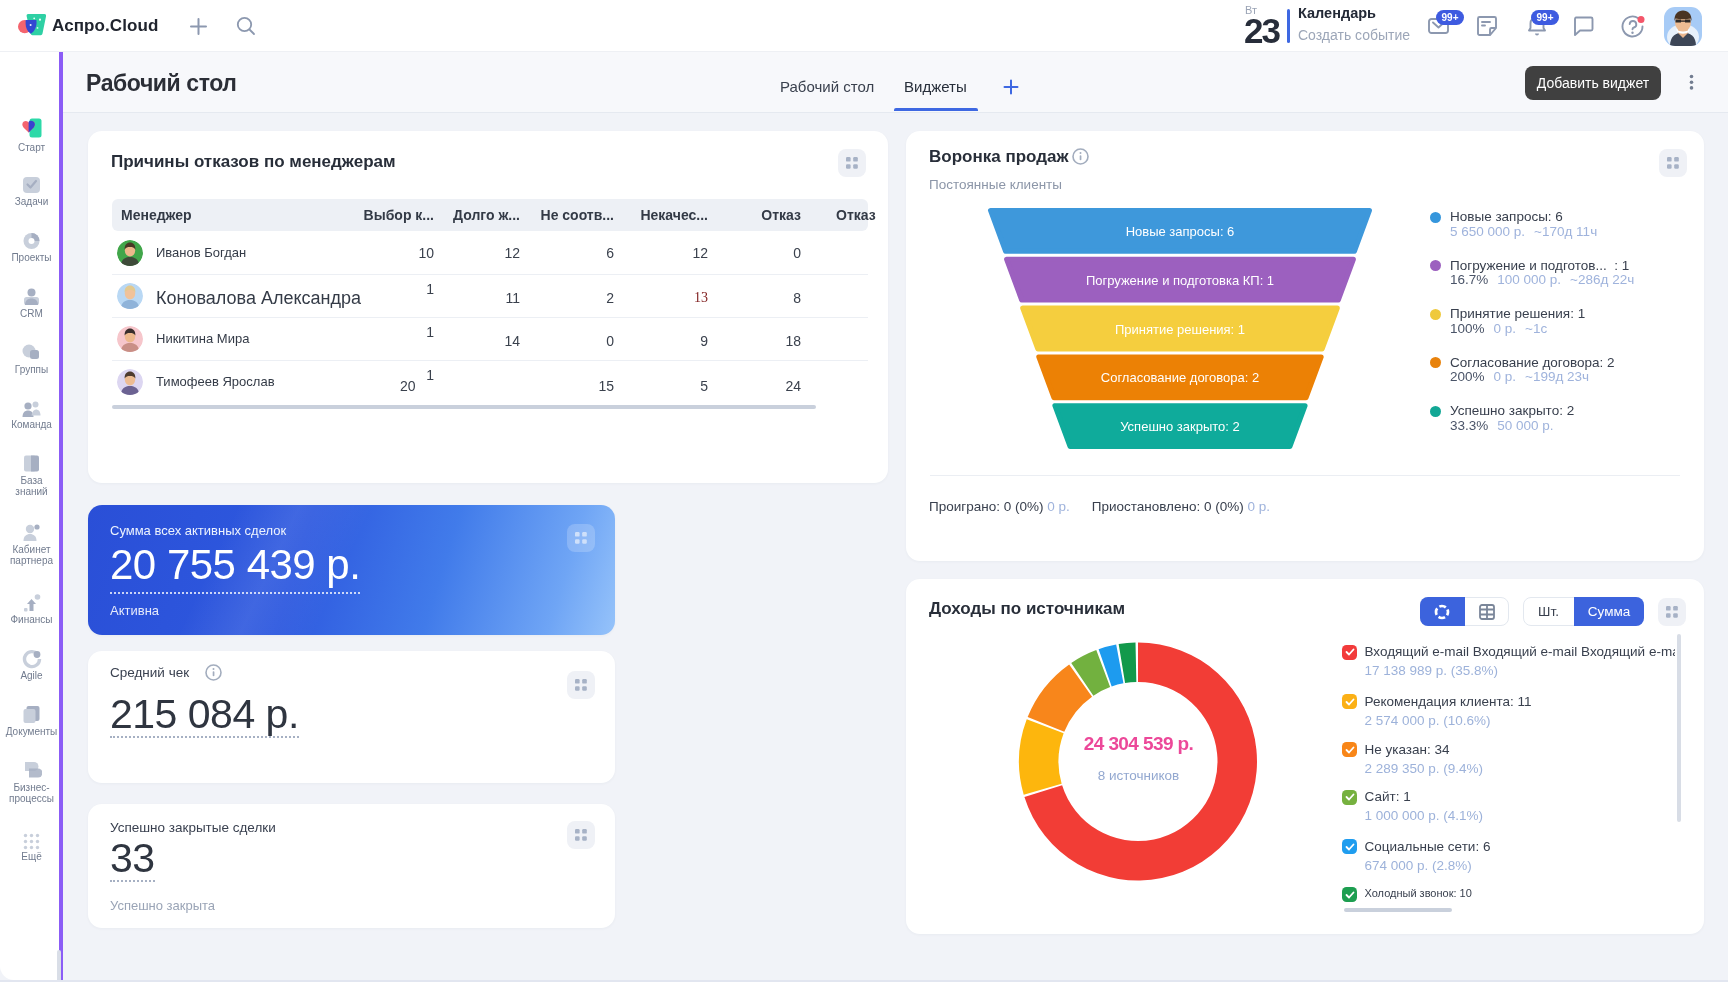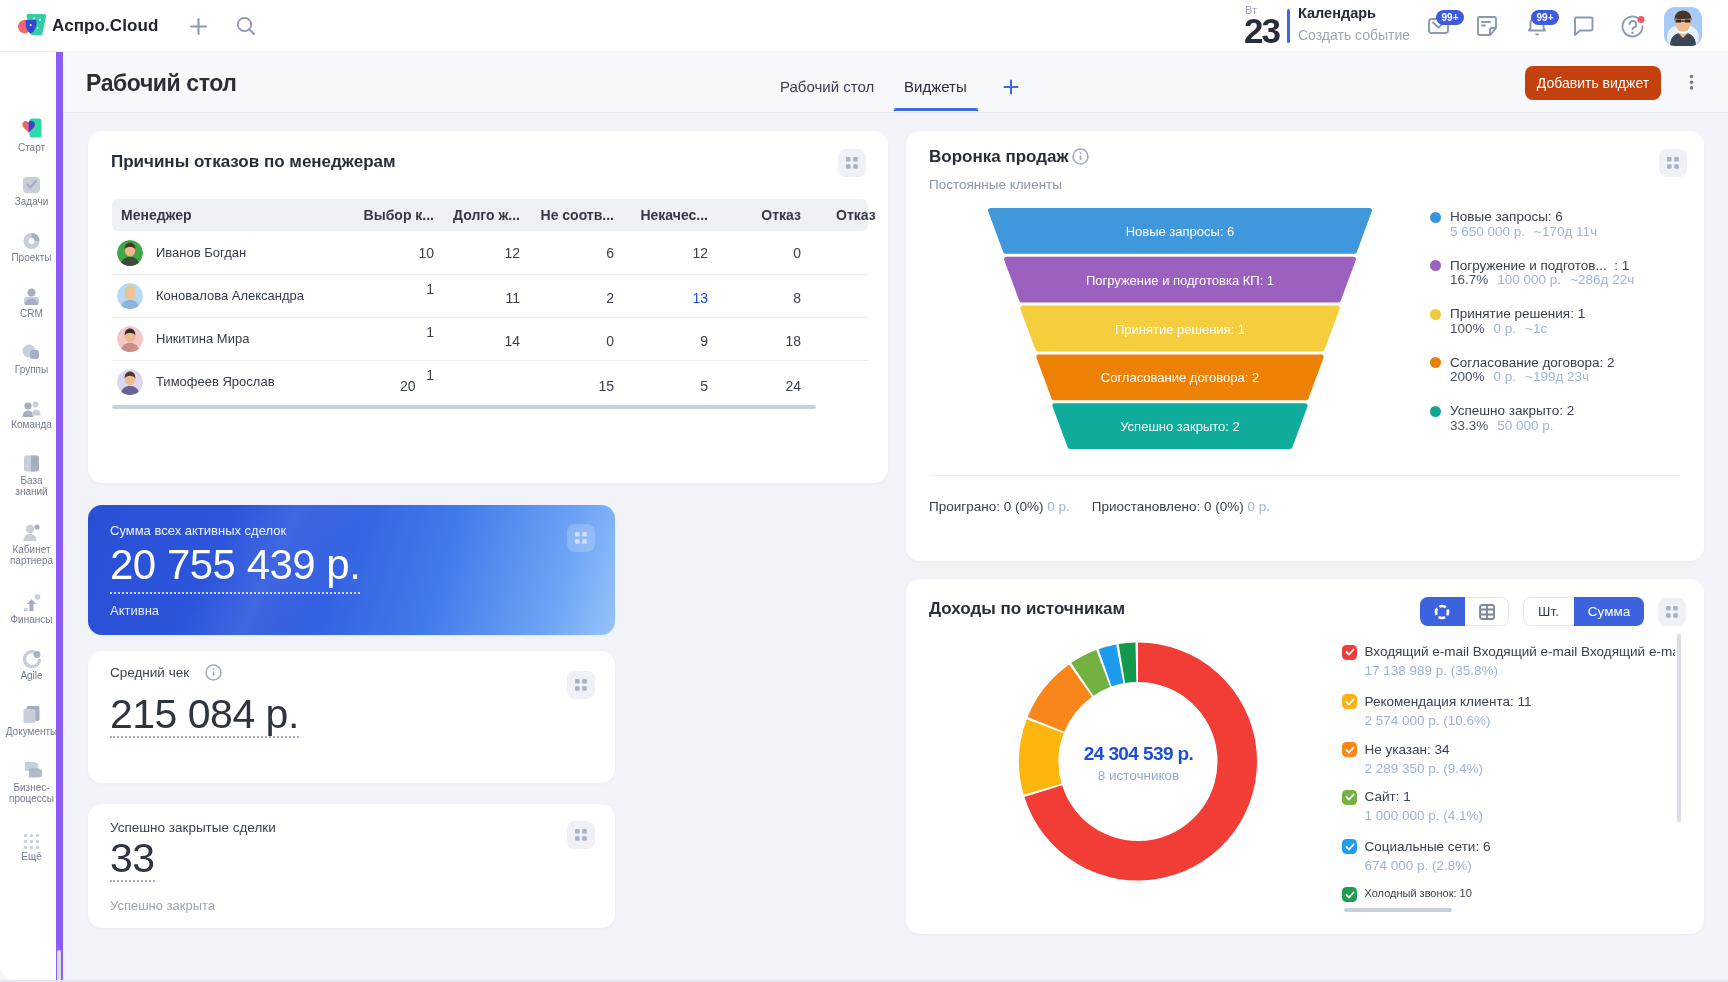--- a/index.html
+++ b/index.html
@@ -84,21 +84,21 @@
       <path d="M14 26 L19 31 L24 26 L24 22 H14 Z" fill="#E9B68E"></path>
       <ellipse cx="19" cy="15.5" rx="8" ry="9" fill="#EDBC93"></ellipse>
       <path d="M10.5 14 C10 7 14 3.5 19 3.5 C24 3.5 28 7 27.5 14 L26.5 11.5 C23 12.5 15 12.5 11.5 11.5 Z" fill="#4A3423"></path>
       <path d="M11.5 14 h5.5 M21 14 h5.5" stroke="#2E2A28" stroke-width="2.8"></path>
       <rect x="17" y="13.4" width="4" height="1.4" fill="#2E2A28"></rect>
       <path d="M12 21.5 C14 25.5 24 25.5 26 21.5 L25 24.5 C22 27.5 16 27.5 13 24.5 Z" fill="#fff"></path>
     </g>
   </svg>
 </div>
 
-<div class="abs" style="left:0; top:52px; width:63px; height:928px; background:#fff; border-right:7px solid #8b5cf6; border-bottom-left-radius:14px;">
+<div class="abs" style="left:0; top:52px; width:63px; height:928px; background:#fff; border-right:4px solid #8b5cf6; border-bottom-left-radius:14px;">
 <svg class="abs" style="left:20px; top:64px;" width="23" height="23" viewBox="0 0 23 23">
  <rect x="9.5" y="2.5" width="12" height="19" rx="2.5" fill="#2DD9A8"></rect>
  <path d="M3.8 5.6 C5.6 4.3 7.9 4.9 8.6 6.8 C9.3 4.9 11.6 4.3 13.4 5.6 C15.4 7.1 15.3 9.9 13.5 11.7 L8.6 16.5 L3.7 11.7 C1.9 9.9 1.8 7.1 3.8 5.6 Z" fill="#F4646E"></path>
  <path d="M8.6 5.9 C9.3 4.9 11.6 4.3 13.4 5.6 C15.4 7.1 15.3 9.9 13.5 11.7 L8.6 16.5 Z" fill="#3644D0"></path>
 </svg>
 <div class="abs" style="left:0; top:89.5px; width:63px; text-align:center; font-size:10px; color:#717B8E;">Старт</div>
 <svg class="abs" style="left:21px; top:122px;" width="21" height="21" viewBox="0 0 21 21">
       <rect x="2" y="3" width="17" height="16" rx="4" fill="#C8CFDB"></rect>
       <path d="M6.5 10.5 L9.5 13.5 L15 7" stroke="#A6AFC2" stroke-width="2.2" fill="none" stroke-linecap="round" stroke-linejoin="round"></path>
     </svg>
@@ -176,21 +176,21 @@
 </div>
 <div class="abs" style="left:0; top:980px; width:1728px; height:2px; background:#E2E6F0;"></div>
 
 <div class="abs" style="left:86px; top:70px; font-size:23px; font-weight:700; color:#2B2E36; letter-spacing:-0.4px;">Рабочий стол</div>
 <div class="abs" style="left:780px; top:78px; font-size:15px; color:#3A414E;">Рабочий стол</div>
 <div class="abs" style="left:904px; top:78px; font-size:15px; font-weight:500; color:#272E3A;">Виджеты</div>
 <div class="abs" style="left:894px; top:108px; width:84px; height:3px; background:#3E68E2; border-radius:2px 2px 0 0;"></div>
 <svg class="abs" style="left:1003px; top:79px;" width="16" height="16" viewBox="0 0 16 16">
     <path d="M8 1.5 V14.5 M1.5 8 H14.5" stroke="#3E68E2" stroke-width="2" stroke-linecap="round"></path>
   </svg>
-<div class="abs" style="left:1525px; top:66px; width:136px; height:34px; background:#c2410c; border-radius:8px; color:#fff; font-size:14px; font-weight:500; text-align:center; line-height:34px;">Добавить виджет</div>
+<div class="abs" style="left:1525px; top:66px; width:136px; height:34px; background:#404040; border-radius:8px; color:#fff; font-size:14px; font-weight:500; text-align:center; line-height:34px;">Добавить виджет</div>
 <svg class="abs" style="left:1687px; top:73px;" width="9" height="19" viewBox="0 0 9 19">
 <circle cx="4.5" cy="3.5" r="1.8" fill="#727D90"></circle>
     <circle cx="4.5" cy="9.2" r="1.8" fill="#727D90"></circle>
     <circle cx="4.5" cy="14.9" r="1.8" fill="#727D90"></circle>
   </svg>
 
 <div class="widget" style="left:88px; top:131px; width:800px; height:352px;">
   <div class="abs" style="left:23px; top:21px; font-size:17px; font-weight:600; color:#282E39;">Причины отказов по менеджерам</div>
   <div class="handle" style="left:750px; top:18px;">
       <svg width="12" height="12" viewBox="0 0 12 12">
@@ -234,25 +234,25 @@
           <circle cx="13" cy="13" r="13"></circle>
         </clipPath>
       </defs>
    <g clip-path="url(#tav1)">
     <circle cx="13" cy="13" r="13" fill="#B9D8F4"></circle>
     <path d="M4 26 C4 19.5 8 17 13 17 C18 17 22 19.5 22 26 Z" fill="#8FB3D9"></path>
     <ellipse cx="13" cy="10.5" rx="5.2" ry="6" fill="#F0C29A"></ellipse>
     <path d="M7.6 9.5 C7.5 4.5 10 2.5 13 2.5 C16 2.5 18.5 4.5 18.4 9.5 C17 7.5 15.5 7 13 7 C10.5 7 9 7.5 7.6 9.5 Z" fill="#E3C98F"></path>
    </g>
   </svg>
-  <div class="abs" style="left:68px; top:156.5px; font-size:13px; color:#343B47;">Коновалова Александра</div>
+  <div class="abs" style="left:68px; top:156.5px; font-size:18px; color:#343B47;">Коновалова Александра</div>
   <div class="abs" style="left:226px; top:149.5px; width:120px; text-align:right; font-size:14px; color:#3A414D;">1</div>
   <div class="abs" style="left:312px; top:158.5px; width:120px; text-align:right; font-size:14px; color:#3A414D;">11</div>
   <div class="abs" style="left:406px; top:158.5px; width:120px; text-align:right; font-size:14px; color:#3A414D;">2</div>
-  <div class="abs" style="left:500px; top:158.5px; width:120px; text-align:right; font-size:14px; color:#1d4ed8;">13</div>
+  <div class="abs" style="left:500px; top:158.5px; width:120px; text-align:right; font-size:14px; color:#7f1d1d;font-family:Liberation Serif, serif;">13</div>
   <div class="abs" style="left:593px; top:158.5px; width:120px; text-align:right; font-size:14px; color:#3A414D;">8</div>
   <div class="abs" style="left:24px; top:186px; width:756px; height:1px; background:#ECEFF4;"></div>
   <svg class="abs" style="left:29px; top:194.5px;" width="26" height="26" viewBox="0 0 26 26">
    <defs>
         <clipPath id="tav2">
           <circle cx="13" cy="13" r="13"></circle>
         </clipPath>
       </defs>
    <g clip-path="url(#tav2)">
     <circle cx="13" cy="13" r="13" fill="#F6C6CB"></circle>
@@ -410,21 +410,21 @@
     </div>
 
   <svg class="abs" style="left:112px; top:62px;" width="241" height="241" viewBox="0 0 241 241">
 <path d="M120.00 1.50 A119.0 119.0 0 1 1 6.42 156.01 L44.12 144.23 A79.5 79.5 0 1 0 120.00 41.00 Z" fill="#F23D36"></path>
 <path d="M5.70 153.63 A119.0 119.0 0 0 1 8.73 78.32 L45.66 92.32 A79.5 79.5 0 0 0 43.64 142.63 Z" fill="#FDB60D"></path>
 <path d="M9.63 76.00 A119.0 119.0 0 0 1 51.19 23.41 L74.03 55.64 A79.5 79.5 0 0 0 46.27 90.77 Z" fill="#F8861B"></path>
 <path d="M53.24 21.99 A119.0 119.0 0 0 1 78.26 9.06 L92.12 46.05 A79.5 79.5 0 0 0 75.40 54.69 Z" fill="#72B13F"></path>
 <path d="M80.61 8.21 A119.0 119.0 0 0 1 98.19 3.52 L105.43 42.35 A79.5 79.5 0 0 0 93.68 45.48 Z" fill="#1D9BEF"></path>
 <path d="M100.65 3.08 A119.0 119.0 0 0 1 117.51 1.53 L118.34 41.02 A79.5 79.5 0 0 0 107.07 42.06 Z" fill="#12994B"></path>
   </svg>
-  <div class="abs" style="left:112px; top:164px; width:241px; text-align:center; font-size:19px; font-weight:700; color:#1d4ed8; letter-spacing:-0.6px;">24 304 539 р.</div>
+  <div class="abs" style="left:112px; top:154px; width:241px; text-align:center; font-size:19px; font-weight:700; color:#ec4899; letter-spacing:-0.6px;">24 304 539 р.</div>
   <div class="abs" style="left:112px; top:189px; width:241px; text-align:center; font-size:13.5px; color:#93A8D0;">8 источников</div>
   <div class="abs" style="left:436px; top:65.5px; width:15px; height:15px; border-radius:4.5px; background:#F23B3B;">
       <svg style="position:absolute;left:2.5px;top:3.5px;" width="10" height="8" viewBox="0 0 10 8">
         <path d="M1.5 4 L4 6.5 L8.5 1.5" stroke="#fff" stroke-width="1.8" fill="none" stroke-linecap="round" stroke-linejoin="round"></path>
       </svg>
     </div>
   <div class="abs" style="left:458.5px; top:65.0px; width:310px; font-size:13.5px; color:#39404E; white-space:nowrap; overflow:hidden;">Входящий e-mail Входящий e-mail Входящий e-mail</div>
   <div class="abs" style="left:458.5px; top:84.0px; font-size:13.5px; color:#9DB2DA;">17 138 989 р. (35.8%)</div>
   <div class="abs" style="left:436px; top:115.3px; width:15px; height:15px; border-radius:4.5px; background:#FBB016;">
       <svg style="position:absolute;left:2.5px;top:3.5px;" width="10" height="8" viewBox="0 0 10 8">

